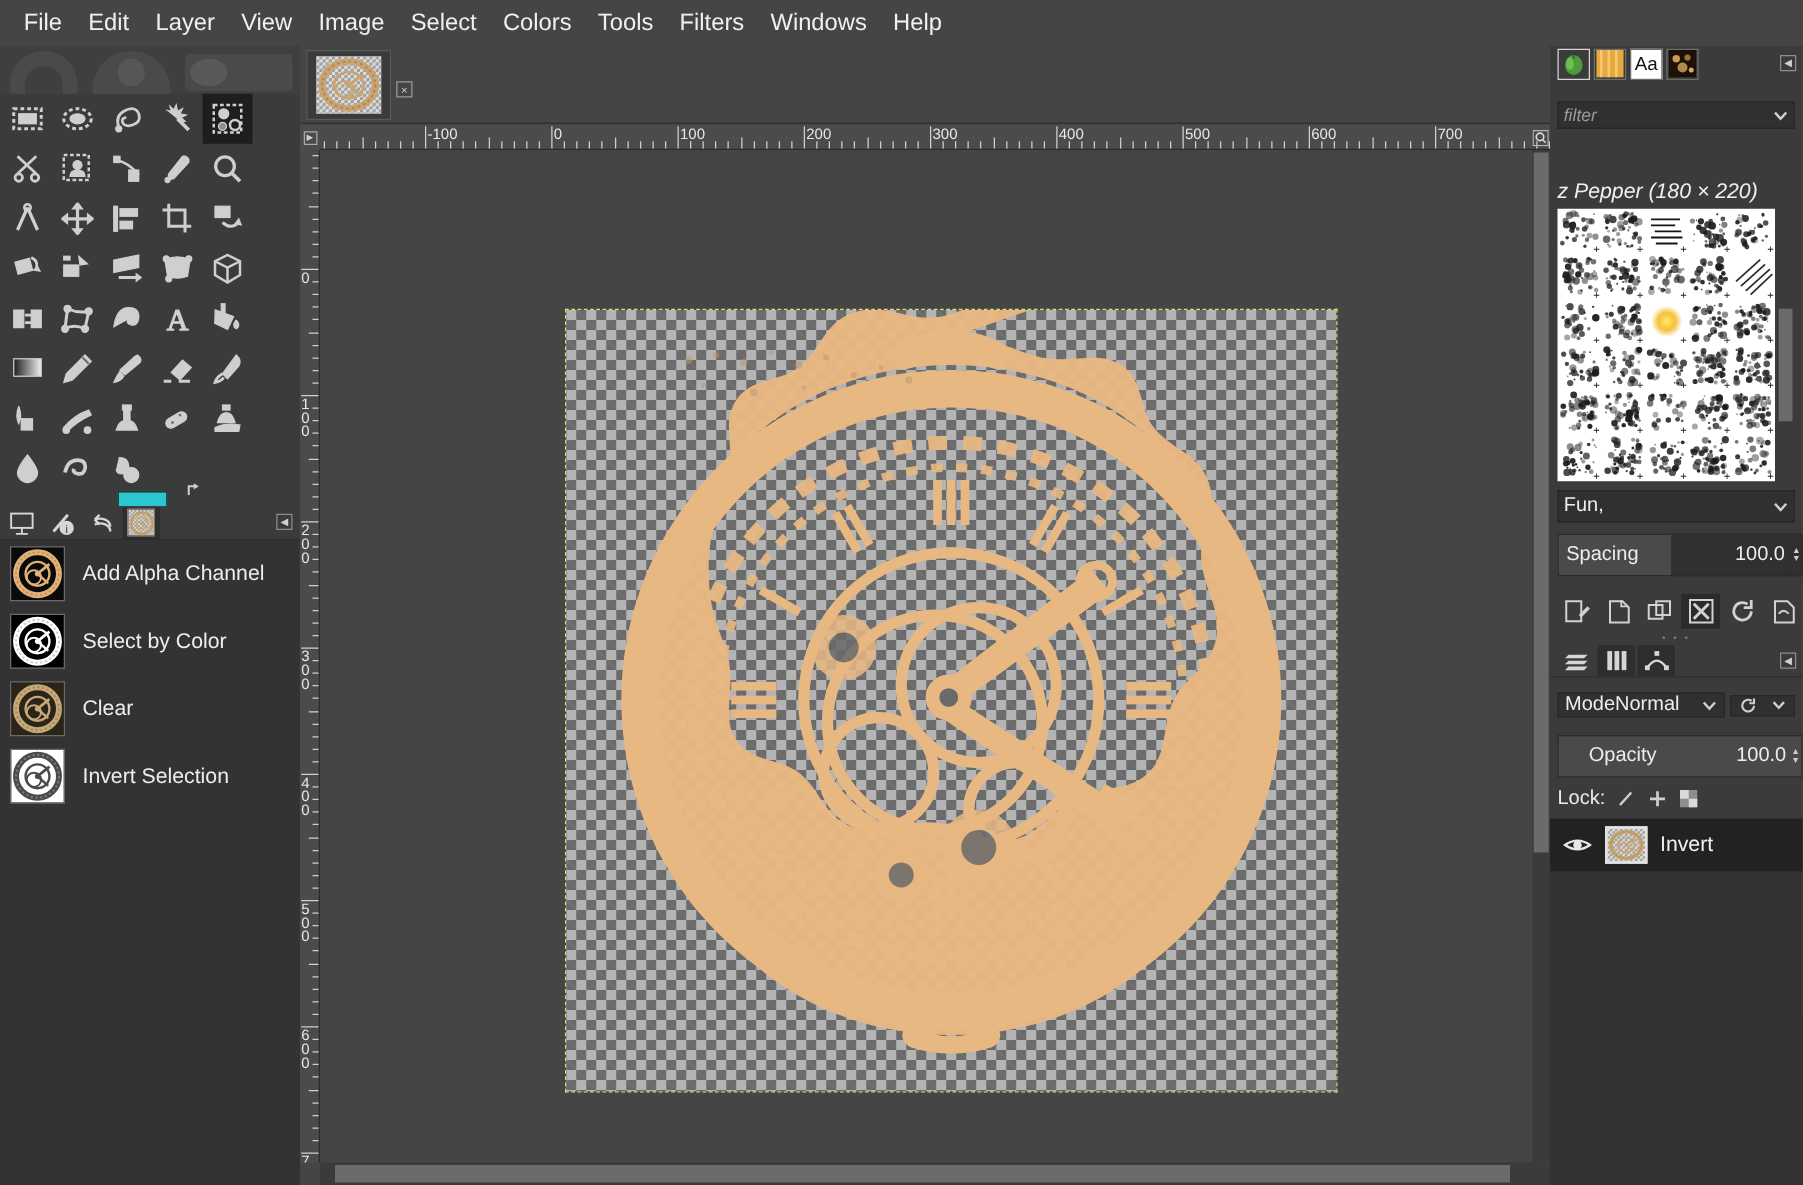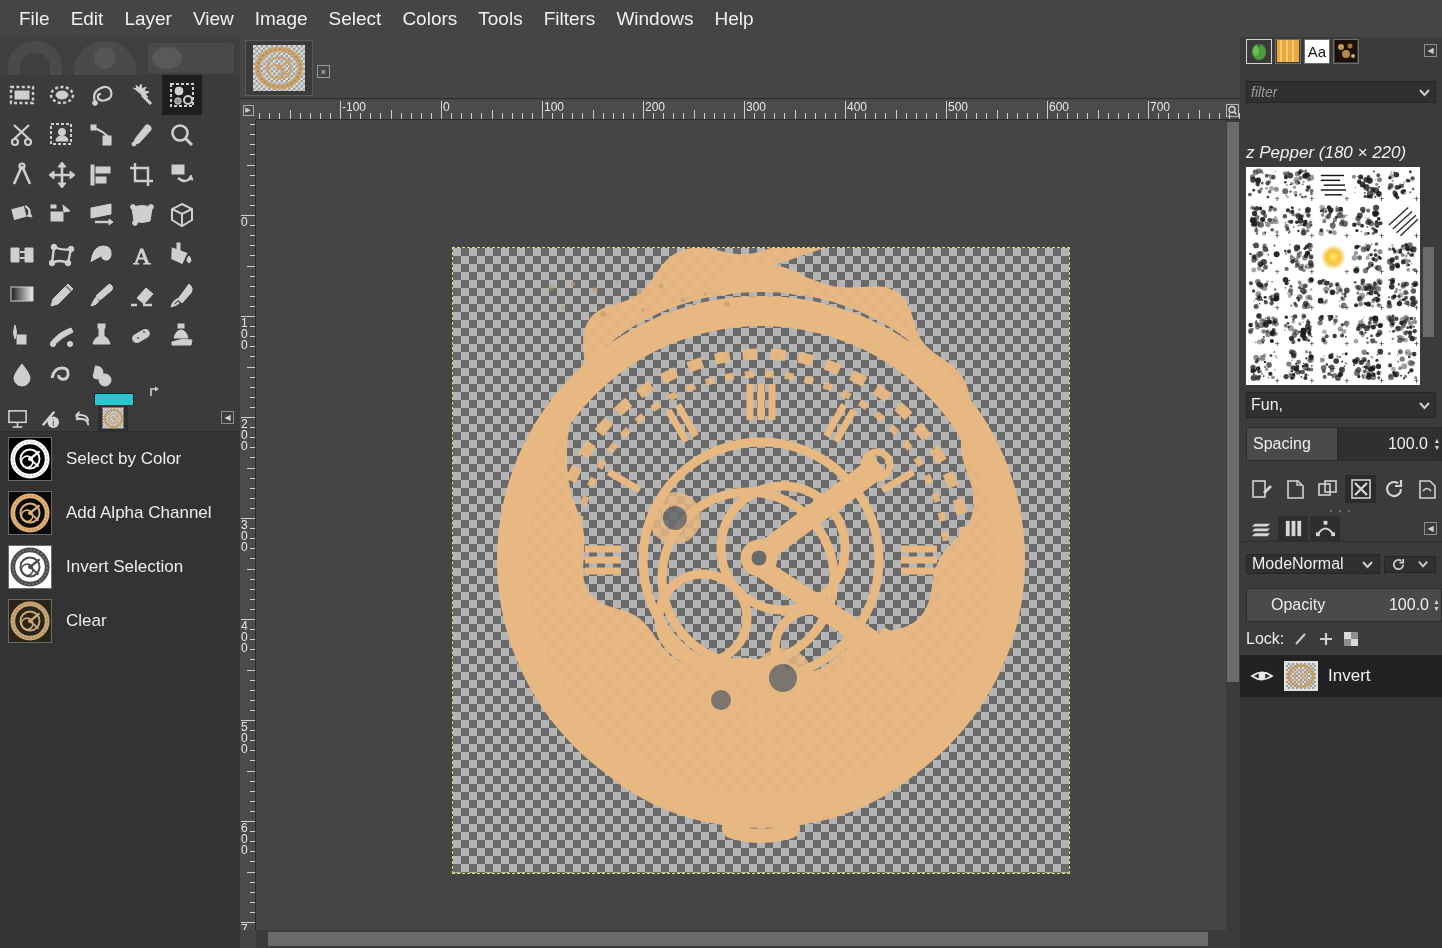--- a/index.html
+++ b/index.html
@@ -493,69 +493,69 @@
               <path d="M22 22 L32 14" stroke="#c9a574" stroke-width="2.4"></path>
               <path d="M22 22 L31 30" stroke="#c9a574" stroke-width="2"></path>
               <circle cx="22" cy="22" r="2.2" fill="#c9a574"></circle>
             </svg></div>
       </div>
       <div class="dock-menu">◀</div>
     </div>
     <div class="histlist" id="histlist">
         <div class="hist-row">
           <div class="hist-thumb"><svg width="100%" height="100%" viewBox="0 0 44 44" preserveAspectRatio="none">
+              <rect width="44" height="44" fill="#0a0a0a"></rect>
+              <circle cx="22" cy="22" r="18" fill="none" stroke="#e0b178" stroke-width="5"></circle>
+              <circle cx="22" cy="22" r="18" fill="none" stroke="#c79456" stroke-width="1.6" stroke-dasharray="2 2"></circle>
+              <circle cx="22" cy="22" r="10" fill="none" stroke="#e0b178" stroke-width="2"></circle>
+              <circle cx="19" cy="25" r="6" fill="none" stroke="#e0b178" stroke-width="1.6"></circle>
+              <path d="M22 22 L32 14" stroke="#e0b178" stroke-width="2.4"></path>
+              <path d="M22 22 L31 30" stroke="#e0b178" stroke-width="2"></path>
+              <circle cx="22" cy="22" r="2.2" fill="#e0b178"></circle>
+            </svg></div>
+          <div class="hist-label">Add Alpha Channel</div>
+        </div>
+        <div class="hist-row">
+          <div class="hist-thumb"><svg width="100%" height="100%" viewBox="0 0 44 44" preserveAspectRatio="none">
               <rect width="44" height="44" fill="#000"></rect>
               <circle cx="22" cy="22" r="18" fill="none" stroke="#ffffff" stroke-width="5"></circle>
               <circle cx="22" cy="22" r="18" fill="none" stroke="#cccccc" stroke-width="1.6" stroke-dasharray="2 2"></circle>
               <circle cx="22" cy="22" r="10" fill="none" stroke="#ffffff" stroke-width="2"></circle>
               <circle cx="19" cy="25" r="6" fill="none" stroke="#ffffff" stroke-width="1.6"></circle>
               <path d="M22 22 L32 14" stroke="#ffffff" stroke-width="2.4"></path>
               <path d="M22 22 L31 30" stroke="#ffffff" stroke-width="2"></path>
               <circle cx="22" cy="22" r="2.2" fill="#ffffff"></circle>
             </svg></div>
           <div class="hist-label">Select by Color</div>
         </div>
         <div class="hist-row">
           <div class="hist-thumb"><svg width="100%" height="100%" viewBox="0 0 44 44" preserveAspectRatio="none">
-              <rect width="44" height="44" fill="#0a0a0a"></rect>
-              <circle cx="22" cy="22" r="18" fill="none" stroke="#e0b178" stroke-width="5"></circle>
-              <circle cx="22" cy="22" r="18" fill="none" stroke="#c79456" stroke-width="1.6" stroke-dasharray="2 2"></circle>
-              <circle cx="22" cy="22" r="10" fill="none" stroke="#e0b178" stroke-width="2"></circle>
-              <circle cx="19" cy="25" r="6" fill="none" stroke="#e0b178" stroke-width="1.6"></circle>
-              <path d="M22 22 L32 14" stroke="#e0b178" stroke-width="2.4"></path>
-              <path d="M22 22 L31 30" stroke="#e0b178" stroke-width="2"></path>
-              <circle cx="22" cy="22" r="2.2" fill="#e0b178"></circle>
+              <rect width="44" height="44" fill="#2a2419"></rect>
+              <circle cx="22" cy="22" r="18" fill="none" stroke="#c7a878" stroke-width="5"></circle>
+              <circle cx="22" cy="22" r="18" fill="none" stroke="#a98b57" stroke-width="1.6" stroke-dasharray="2 2"></circle>
+              <circle cx="22" cy="22" r="10" fill="none" stroke="#c7a878" stroke-width="2"></circle>
+              <circle cx="19" cy="25" r="6" fill="none" stroke="#c7a878" stroke-width="1.6"></circle>
+              <path d="M22 22 L32 14" stroke="#c7a878" stroke-width="2.4"></path>
+              <path d="M22 22 L31 30" stroke="#c7a878" stroke-width="2"></path>
+              <circle cx="22" cy="22" r="2.2" fill="#c7a878"></circle>
             </svg></div>
-          <div class="hist-label">Add Alpha Channel</div>
+          <div class="hist-label">Clear</div>
         </div>
         <div class="hist-row">
           <div class="hist-thumb"><svg width="100%" height="100%" viewBox="0 0 44 44" preserveAspectRatio="none">
               <rect width="44" height="44" fill="#ffffff"></rect>
               <circle cx="22" cy="22" r="18" fill="none" stroke="#4a4a4a" stroke-width="5"></circle>
               <circle cx="22" cy="22" r="18" fill="none" stroke="#7a7a7a" stroke-width="1.6" stroke-dasharray="2 2"></circle>
               <circle cx="22" cy="22" r="10" fill="none" stroke="#4a4a4a" stroke-width="2"></circle>
               <circle cx="19" cy="25" r="6" fill="none" stroke="#4a4a4a" stroke-width="1.6"></circle>
               <path d="M22 22 L32 14" stroke="#4a4a4a" stroke-width="2.4"></path>
               <path d="M22 22 L31 30" stroke="#4a4a4a" stroke-width="2"></path>
               <circle cx="22" cy="22" r="2.2" fill="#4a4a4a"></circle>
             </svg></div>
           <div class="hist-label">Invert Selection</div>
-        </div>
-        <div class="hist-row">
-          <div class="hist-thumb"><svg width="100%" height="100%" viewBox="0 0 44 44" preserveAspectRatio="none">
-              <rect width="44" height="44" fill="#2a2419"></rect>
-              <circle cx="22" cy="22" r="18" fill="none" stroke="#c7a878" stroke-width="5"></circle>
-              <circle cx="22" cy="22" r="18" fill="none" stroke="#a98b57" stroke-width="1.6" stroke-dasharray="2 2"></circle>
-              <circle cx="22" cy="22" r="10" fill="none" stroke="#c7a878" stroke-width="2"></circle>
-              <circle cx="19" cy="25" r="6" fill="none" stroke="#c7a878" stroke-width="1.6"></circle>
-              <path d="M22 22 L32 14" stroke="#c7a878" stroke-width="2.4"></path>
-              <path d="M22 22 L31 30" stroke="#c7a878" stroke-width="2"></path>
-              <circle cx="22" cy="22" r="2.2" fill="#c7a878"></circle>
-            </svg></div>
-          <div class="hist-label">Clear</div>
         </div>
       </div>
   </div>
 
   <div class="imgwin">
 
     <div class="tabbar">
       <div class="imgtab">
         <div class="tthumb" id="tabthumb" style="background-image: linear-gradient(45deg, rgb(154, 154, 154) 25%, transparent 25%, transparent 75%, rgb(154, 154, 154) 75%), linear-gradient(45deg, rgb(154, 154, 154) 25%, transparent 25%, transparent 75%, rgb(154, 154, 154) 75%); background-color: rgb(220, 220, 220); background-size: 5px 5px; background-position: 0px 0px, 2.5px 2.5px;"><svg width="100%" height="100%" viewBox="0 0 44 44" preserveAspectRatio="none">
               <rect width="44" height="44" fill="transparent"></rect>

